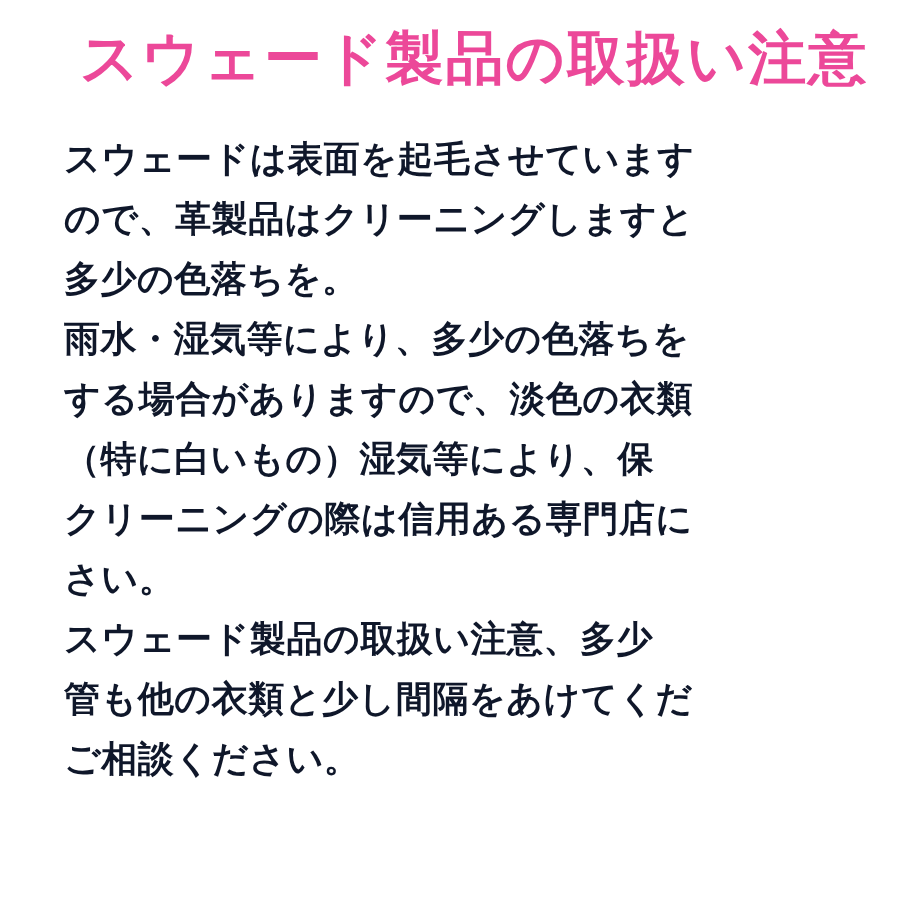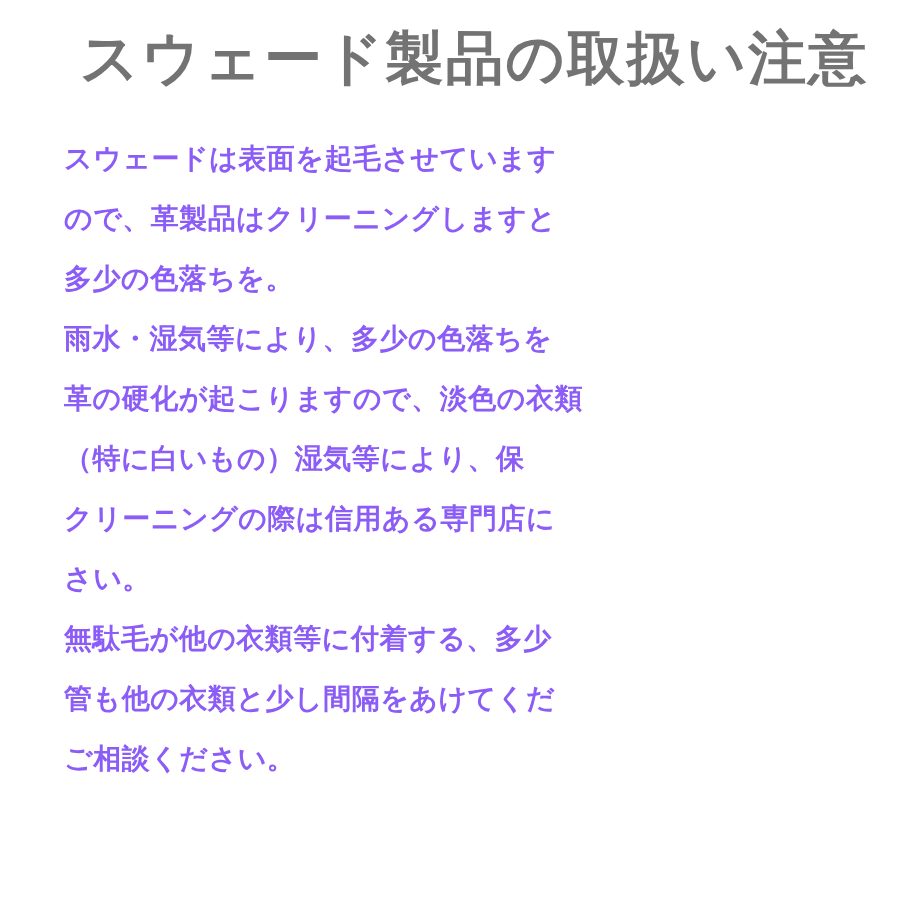--- a/index.html
+++ b/index.html
@@ -14,50 +14,50 @@
     position: relative;
     width: 900px;
     height: 900px;
     background: #ffffff;
     padding: 22px 40px 0 64px;
   }
   
   .doc-title {
     font-size: 58px;
     font-weight: bold;
-    color: #737373;
+    color: #ec4899;
     letter-spacing: 2px;
     line-height: 1.25;
     padding-left: 16px;
     margin-bottom: 34px;
     white-space: nowrap;
     filter: blur(0.5px);
   }
   .doc-body .line {
-    font-size: 28px;
+    font-size: 36px;
     font-weight: bold;
-    color: #8b5cf6;
+    color: #0f172a;
     letter-spacing: 0.5px;
     line-height: 60px;
     height: 60px;
     white-space: nowrap;
     filter: blur(0.45px);
   }
 </style>
 </head>
 <body>
 
 <div class="page">
   <div class="doc-title">スウェード製品の取扱い注意</div>
   <div class="doc-body">
       <div class="line">スウェードは表面を起毛させています</div>
       <div class="line">ので、革製品はクリーニングしますと</div>
       <div class="line">多少の色落ちを。</div>
       <div class="line">雨水・湿気等により、多少の色落ちを</div>
-      <div class="line">革の硬化が起こりますので、淡色の衣類</div>
+      <div class="line">する場合がありますので、淡色の衣類</div>
       <div class="line">（特に白いもの）湿気等により、保</div>
       <div class="line">クリーニングの際は信用ある専門店に</div>
       <div class="line">さい。</div>
-      <div class="line">無駄毛が他の衣類等に付着する、多少</div>
+      <div class="line">スウェード製品の取扱い注意、多少</div>
       <div class="line">管も他の衣類と少し間隔をあけてくだ</div>
       <div class="line">ご相談ください。</div>
     </div>
 </div>
 
 </body></html>

